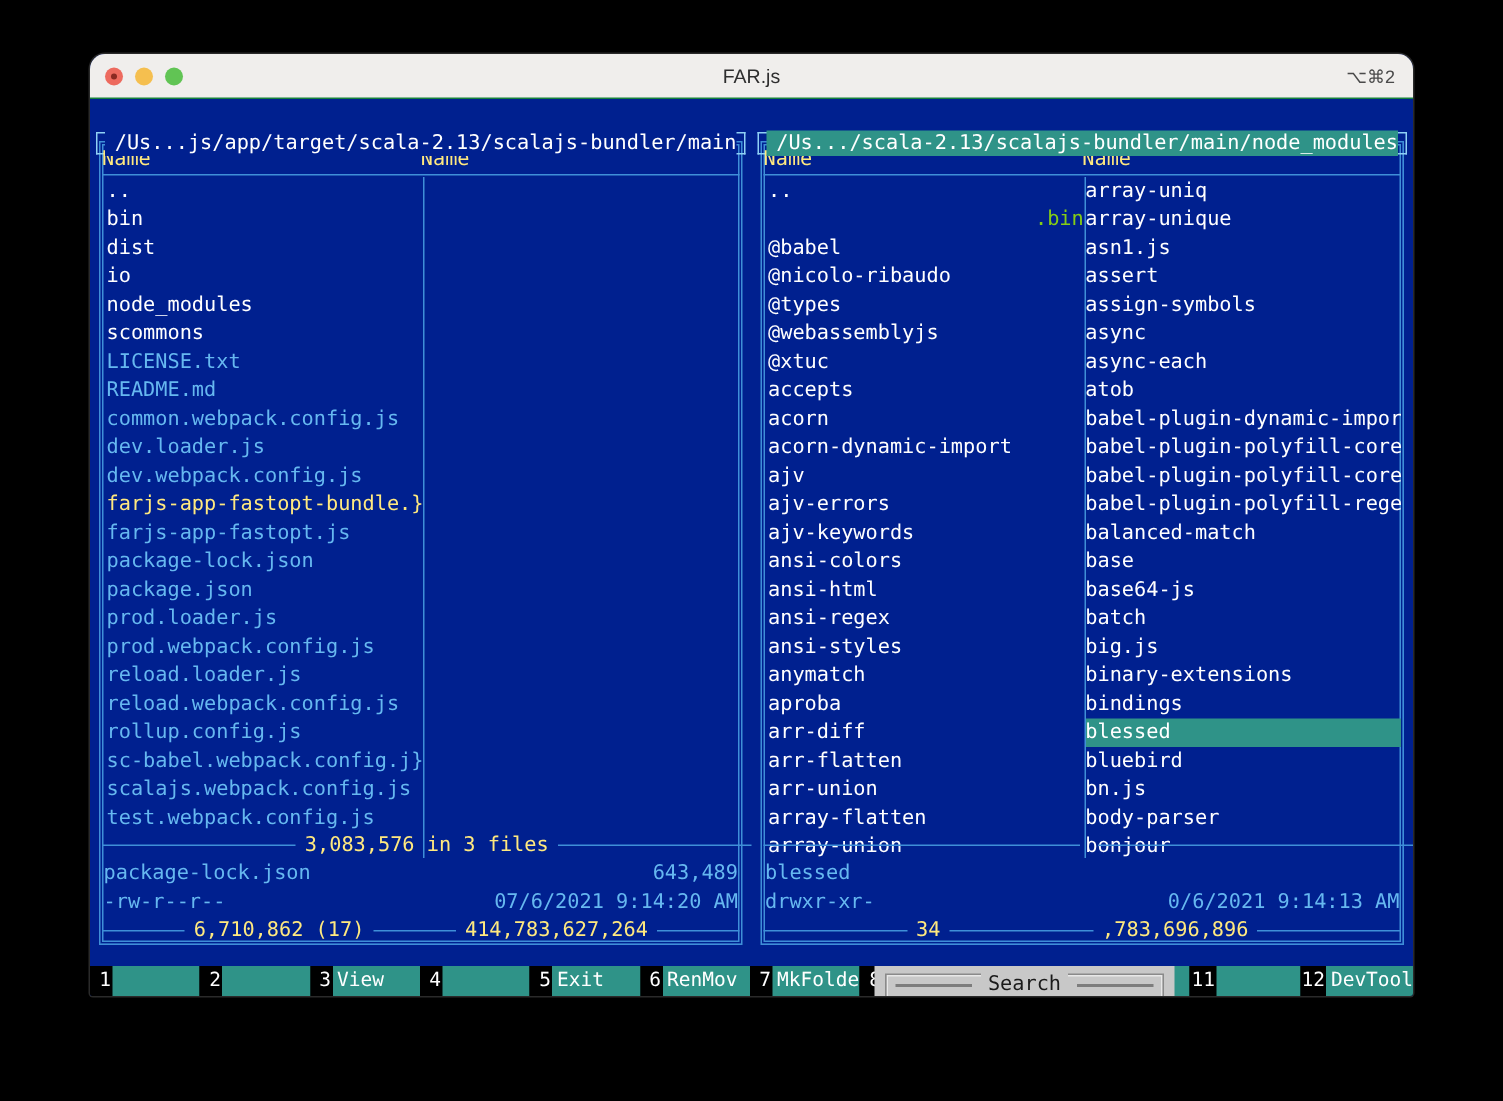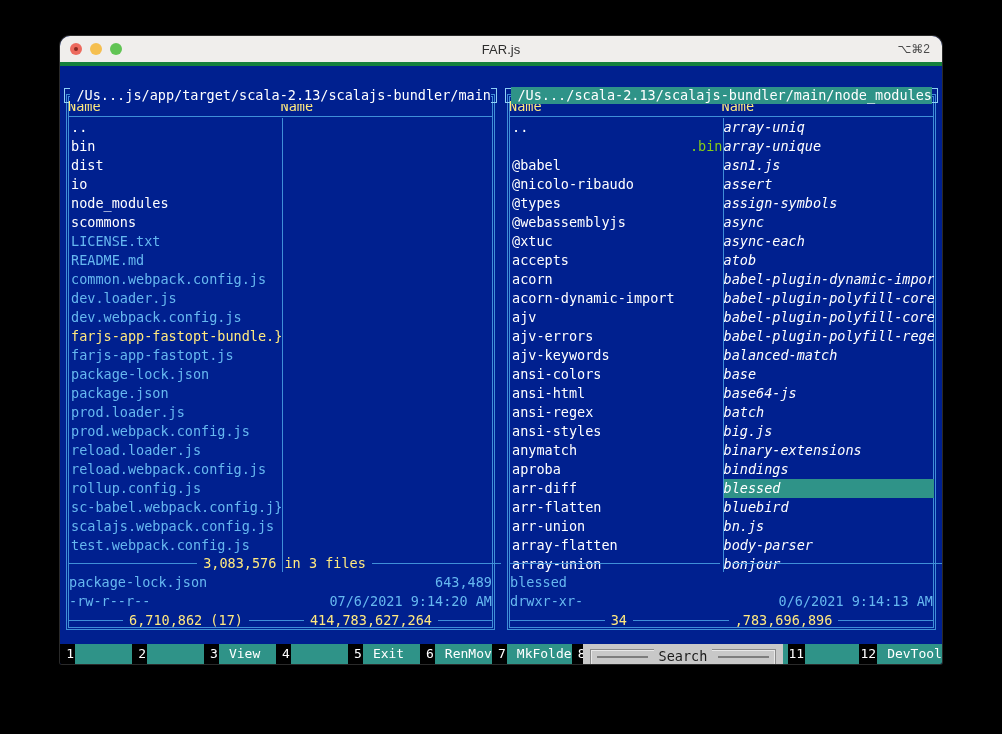--- a/index.html
+++ b/index.html
@@ -14,21 +14,21 @@
     width:882px; height:628px;
     background:#00208f;
     border-radius:10px 10px 2px 2px;
     box-shadow:0 0 0 1px #2a2a2a;
     overflow:hidden;
   }
   
   .titlebar {
     position:relative; height:30px;
     background:#f0eeec;
-    border-bottom:4px solid #15803d;
+    border-bottom:1px solid #15803d;
     display:flex; align-items:center;
   }
   .lights { display:flex; gap:8px; padding-left:10px; }
   .light { width:12px; height:12px; border-radius:50%; }
   .light.red { background:#ed6a5e; }
   .light.red::after{ content:""; display:block; width:4px;height:4px;
      border-radius:50%; background:#8a2a22; margin:4px auto 0; }
   .light.yellow { background:#f5bf4f; }
   .light.green { background:#61c454; }
   .win-title {
@@ -83,21 +83,21 @@
   }
   .headrule {
     position:absolute; top:50px; left:8px; right:8px;
     border-top:1px solid #3f8fd8; z-index:2;
   }
   .cols {
     position:absolute; top:52px; left:8px; right:8px; bottom:72px;
     display:flex; z-index:2;
   }
   .col { flex:1; position:relative; overflow:hidden; padding-left:3px; }
-  .col + .col { border-left:1px solid #3f8fd8; padding-left:0;font-style:italic; }
+  .col + .col { border-left:1px solid #3f8fd8; padding-left:0; }
   .entry {
     height:19px; line-height:19px; white-space:nowrap; overflow:hidden;
     font-size:13.5px; color:#b0d0ff;
   }
   .entry.dir   { color:#ffffff; }
   .entry.file  { color:#66b8f0; }
   .entry.hidden{ color:#84cc16;text-align:right; }
   .entry.mark  { color:#ffe97f; }
   .entry.sel   { background:#2f9388; color:#ffffff; }
 
@@ -148,21 +148,21 @@
     position:absolute; left:0; bottom:0; width:882px; height:20px;
     display:flex; background:#000;
   }
   .fnkey { flex:1; display:flex; height:20px; font-size:13px; line-height:20px; }
   .fnkey .num {
     background:#000; color:#ffffff; padding:0 1px; text-align:right;
     min-width:15px;
   }
   .fnkey .lbl {
     background:#2f9388; color:#ffffff; flex:1;
-    white-space:nowrap; overflow:hidden; padding-left:10px;
+    white-space:nowrap; overflow:hidden; padding-left:3px;
   }
 </style>
 </head>
 <body>
 
 <div class="window">
 
   <div class="titlebar">
     <div class="lights">
       <div class="light red"></div>

